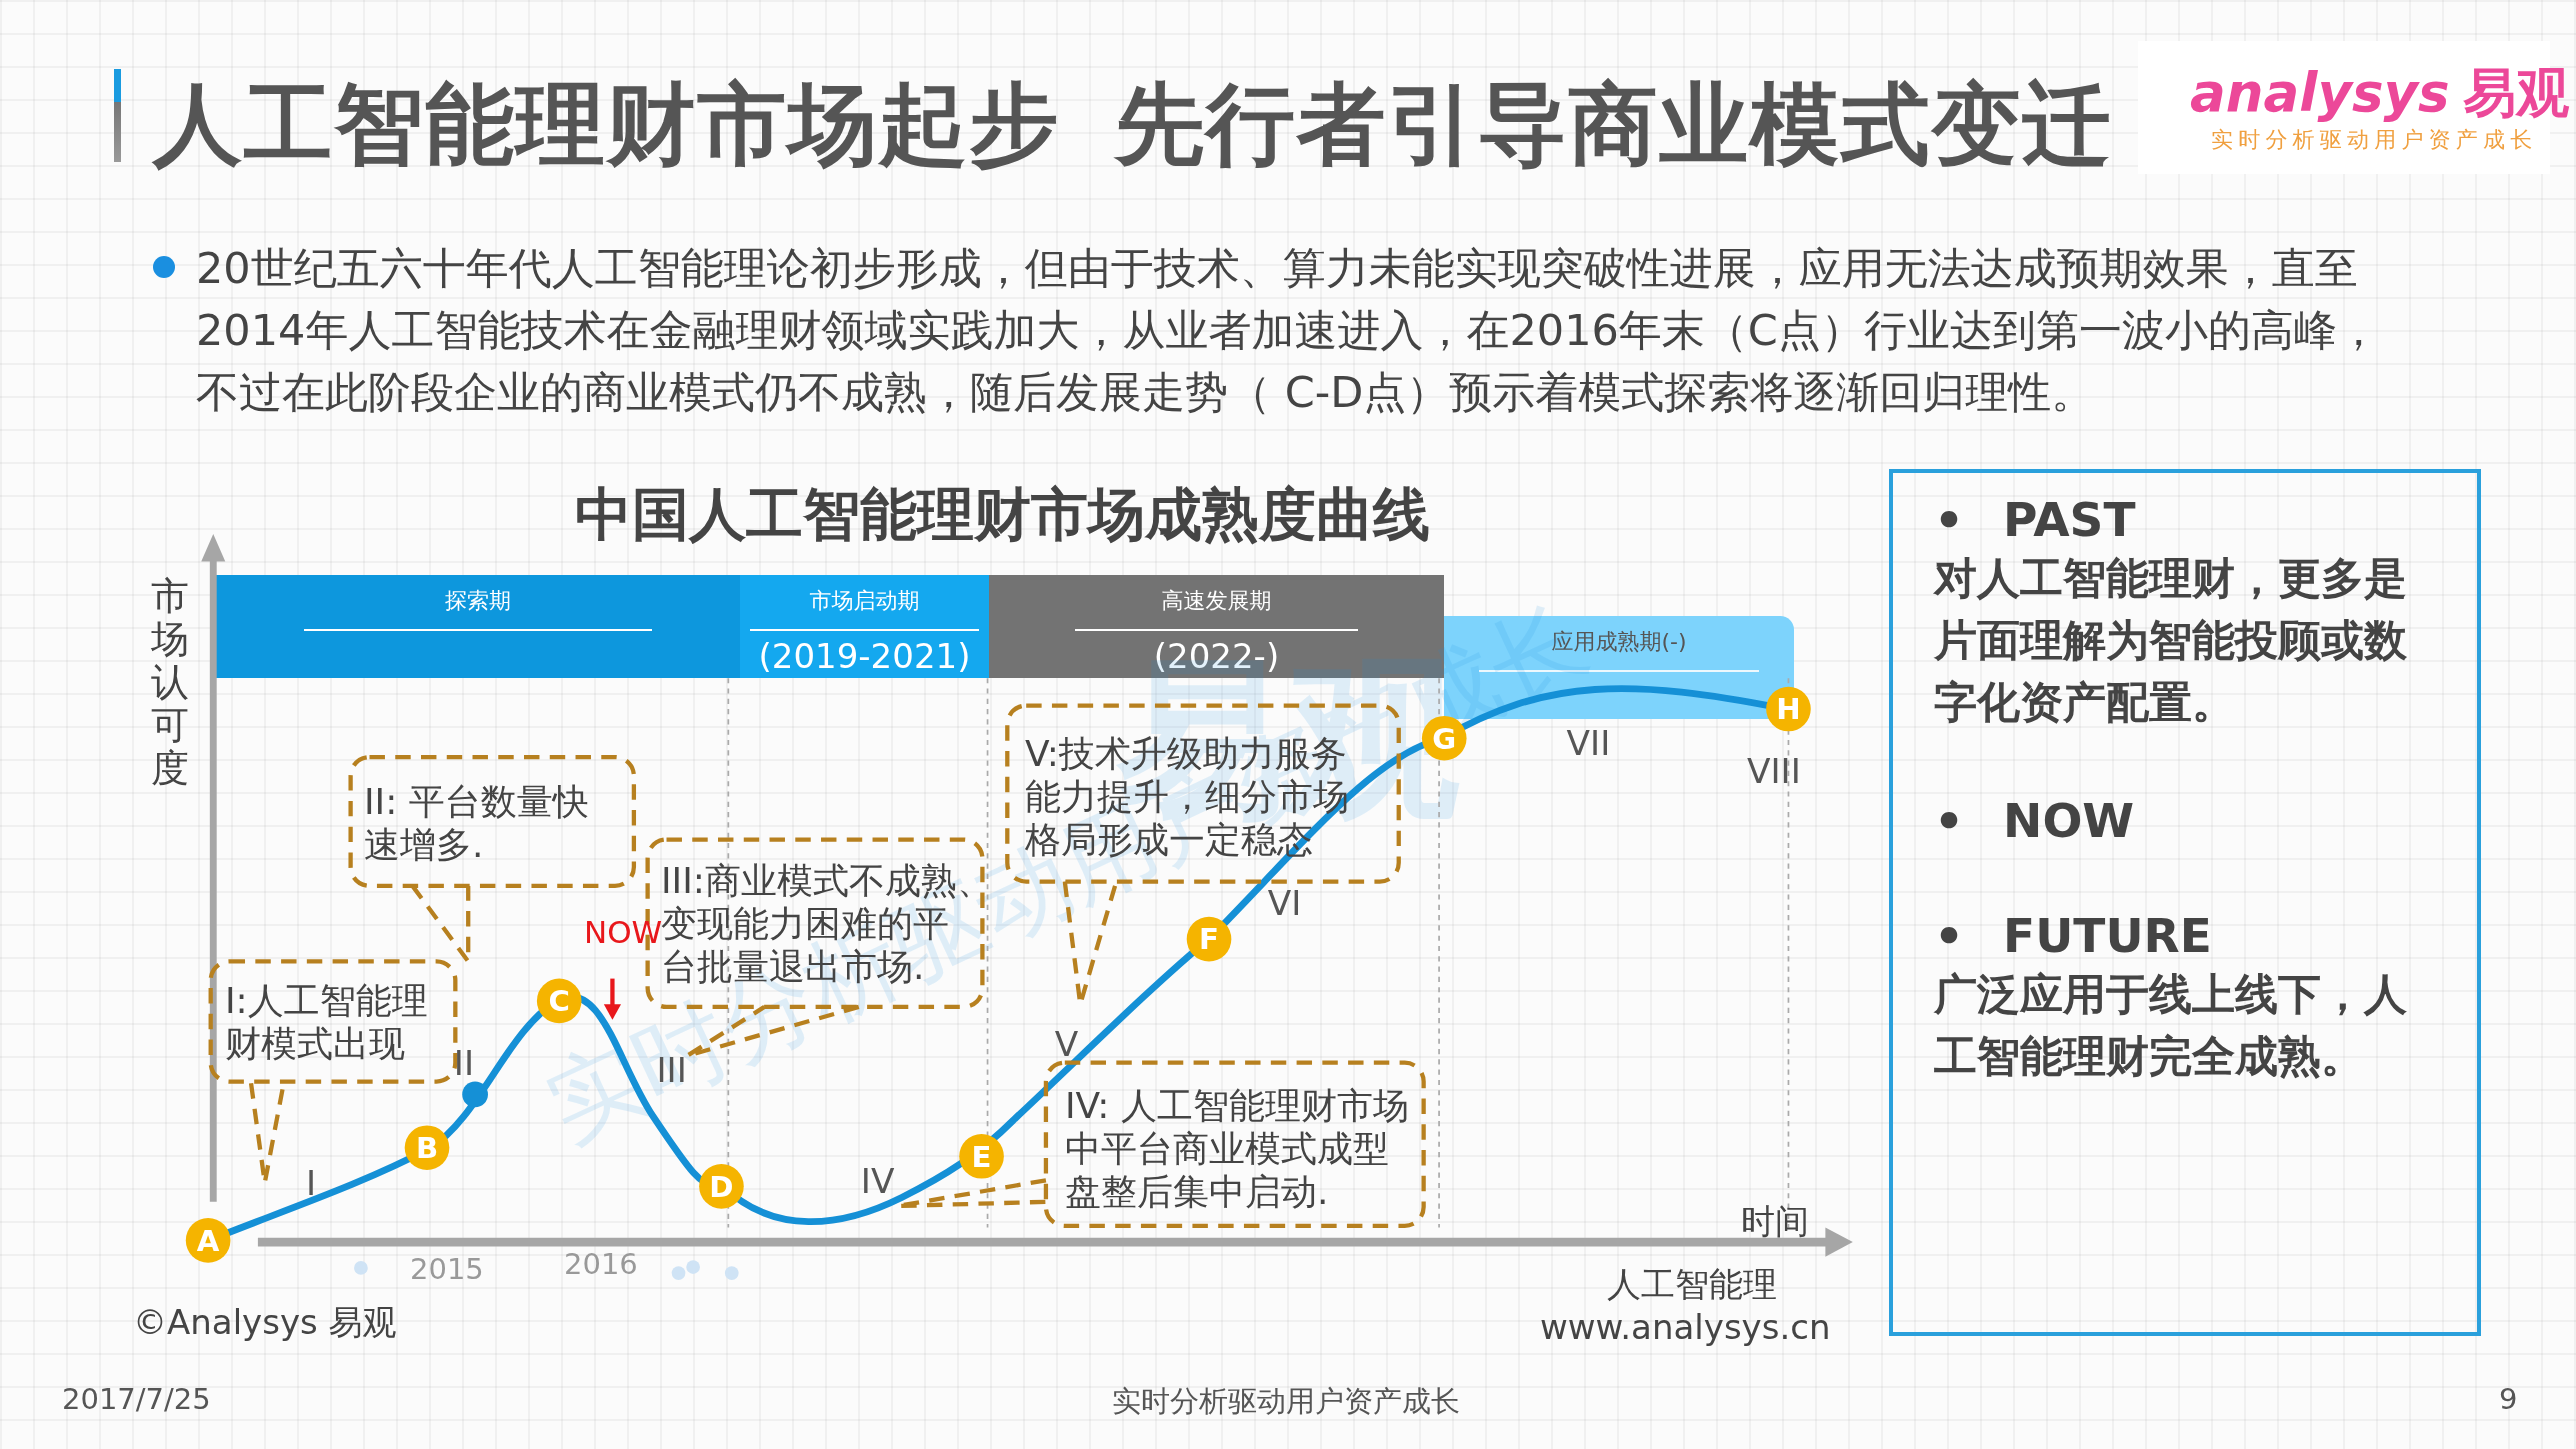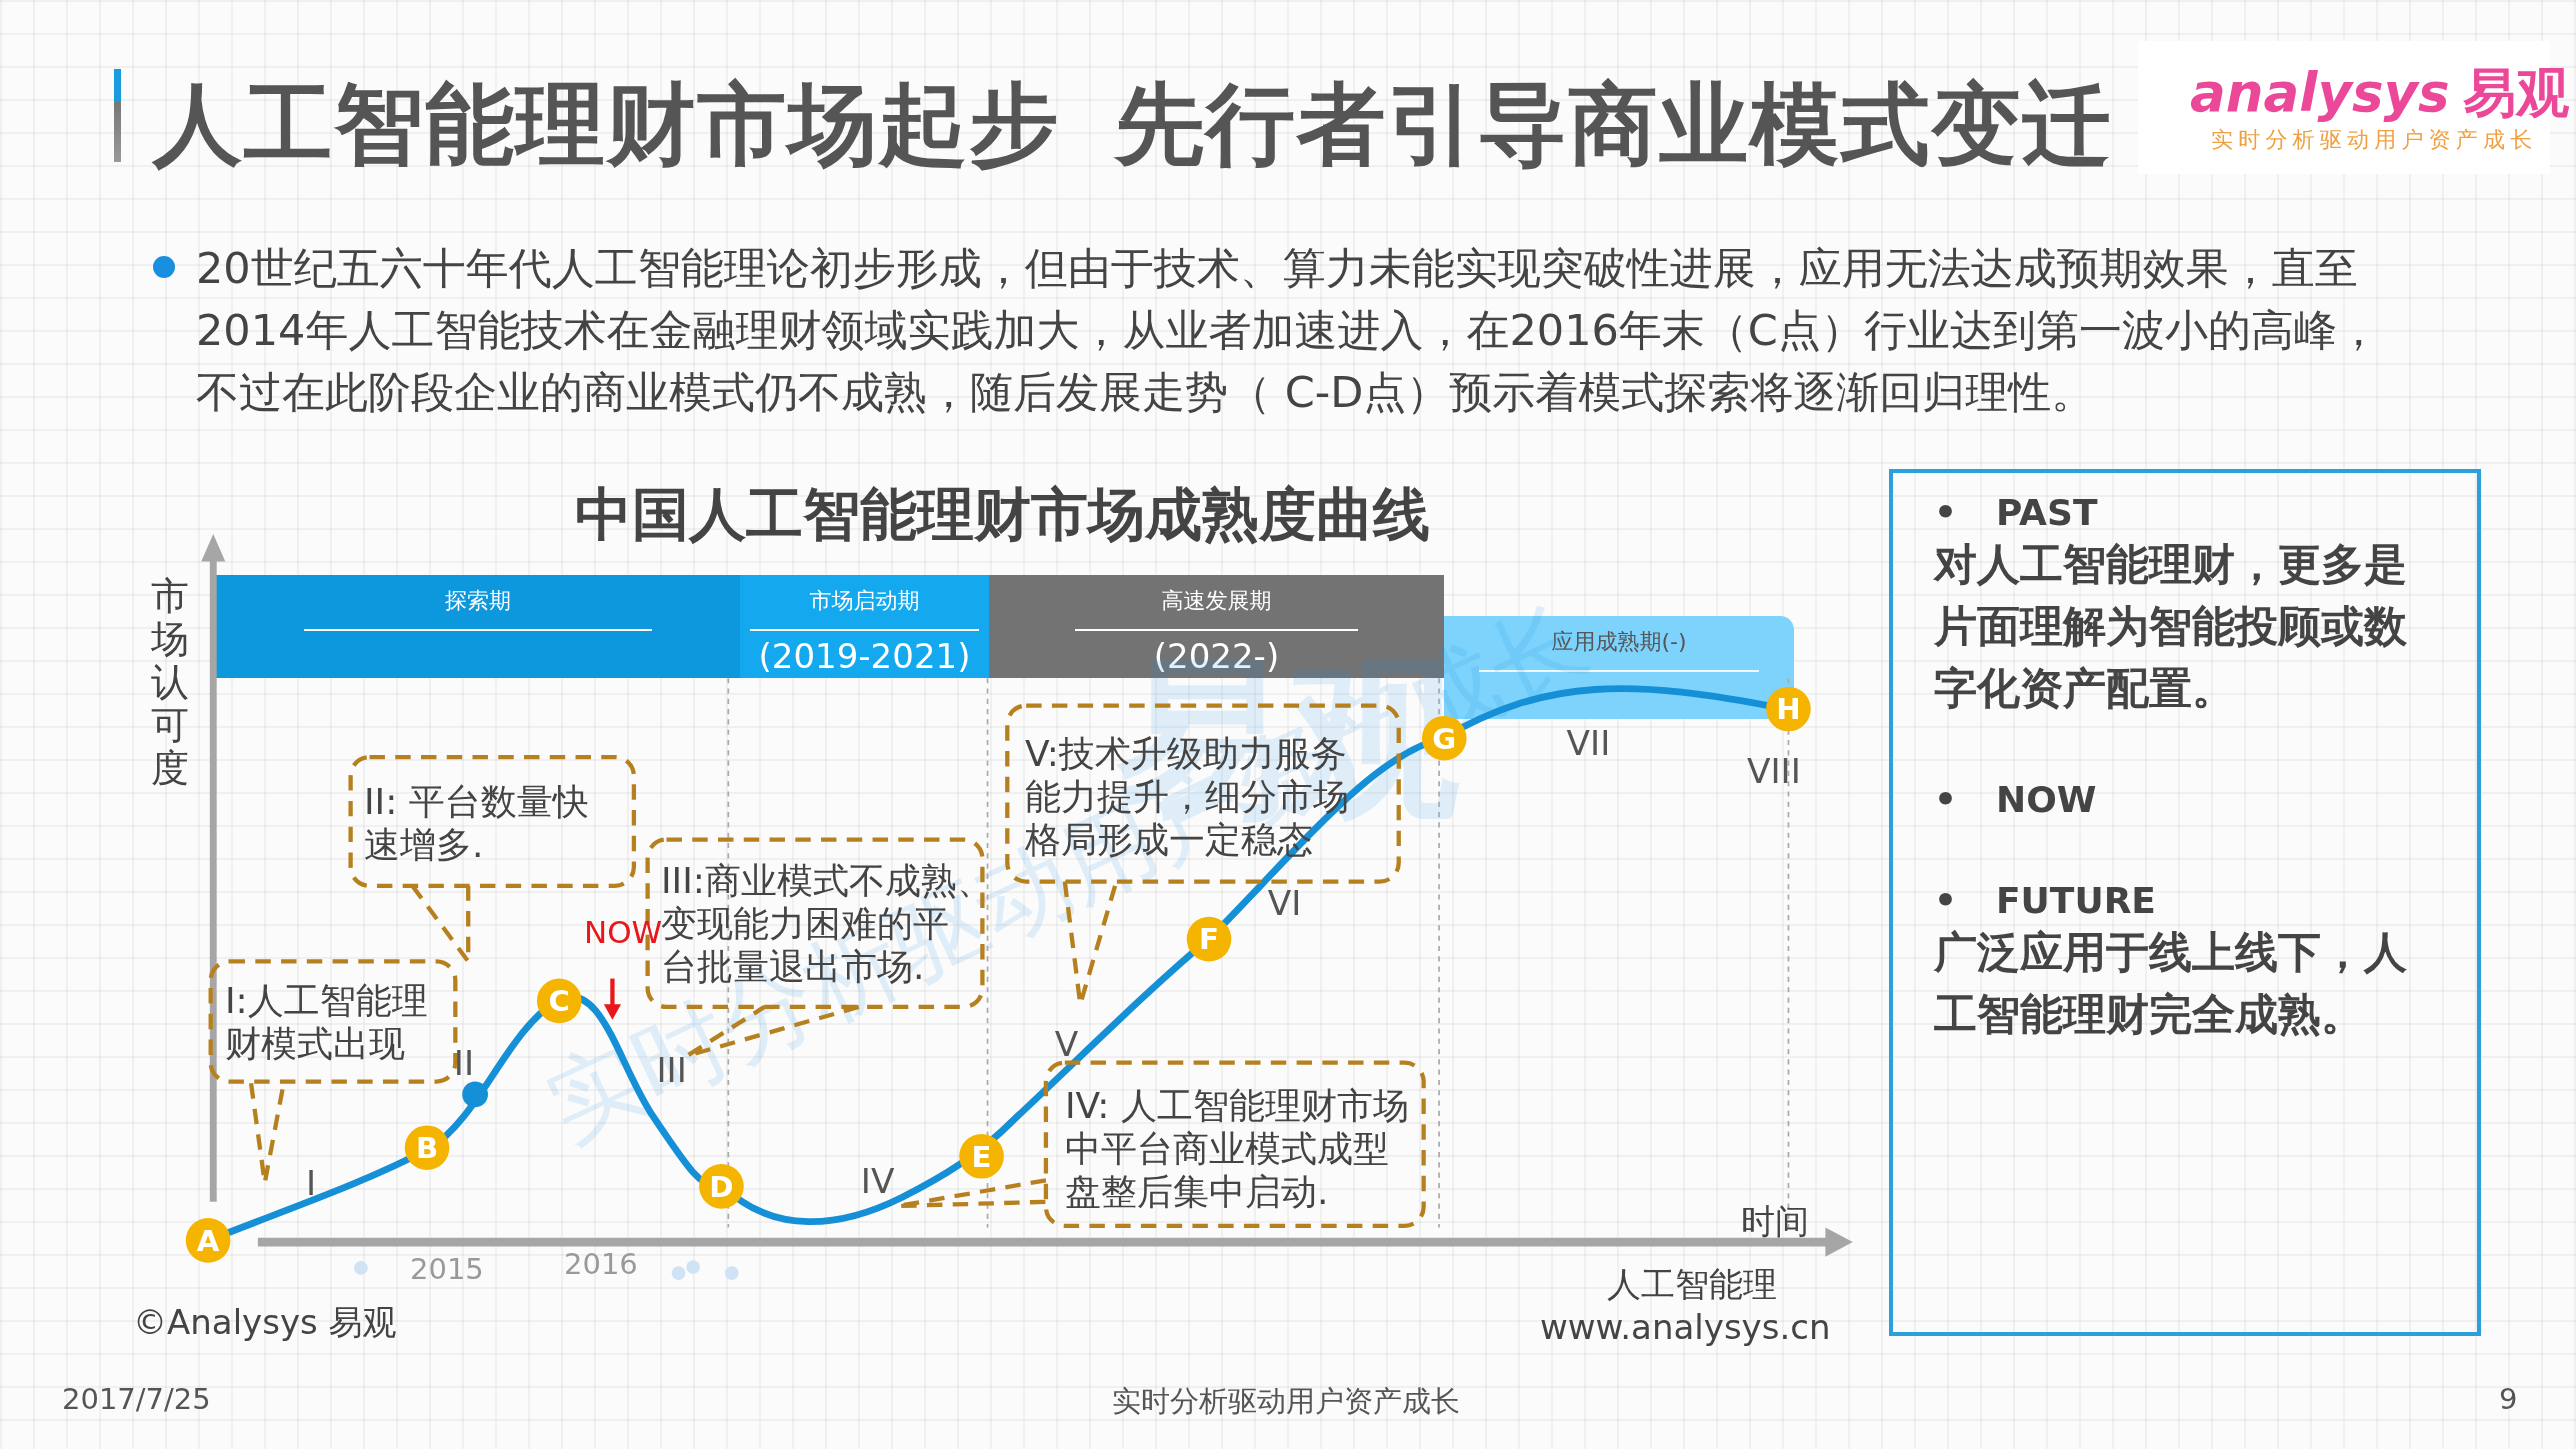--- a/index.html
+++ b/index.html
@@ -28,21 +28,21 @@
   .phase .name { font-size:22px; line-height:45px; margin-top:3.4px; }
   .phase .rule { height:2.6px; background:#fff; margin:5.2px auto 3.4px; width:66%; }
   .phase .years { font-size:34px; line-height:43px; }
   .p1 { left:215px; width:526px; background:#0d97dd; }
   .p2 { left:740px; width:249px; background:#14a8ef; }
   .p3 { left:989px; width:455px; background:#737373; }
   .p4 { left:1444px; width:350px; background:#7dd3fc; color:#555; border-radius:0 13.7px 13.7px 0;margin-top:41px; }
   .p4 .rule { background:#eef8fd; }
   .callout { font-size:36px; line-height:43px; color:#444; }
   .side-box { left:1889px; top:469px; width:592px; height:867px; border:4.3px solid #2aa0dc; box-sizing:border-box; }
-  .side-head { font-size:36px; font-weight:bold; color:#444; margin-left:41px; }
+  .side-head { font-size:47px; font-weight:bold; color:#444; margin-left:41px; }
   .side-head span.dot { margin-right:39px; }
   .side-body { font-size:43px; font-weight:bold; color:#444; line-height:62px; margin-left:41px; width:515px; }
   .footer { font-size:29px; color:#555; white-space:nowrap; }
   .small-gray { font-size:29px; color:#999; }
 </style>
 </head>
 <body>
 
 <div class="abs title-bar"></div>
 <div class="abs title">人工智能理财市场起步  先行者引导商业模式变迁</div>

